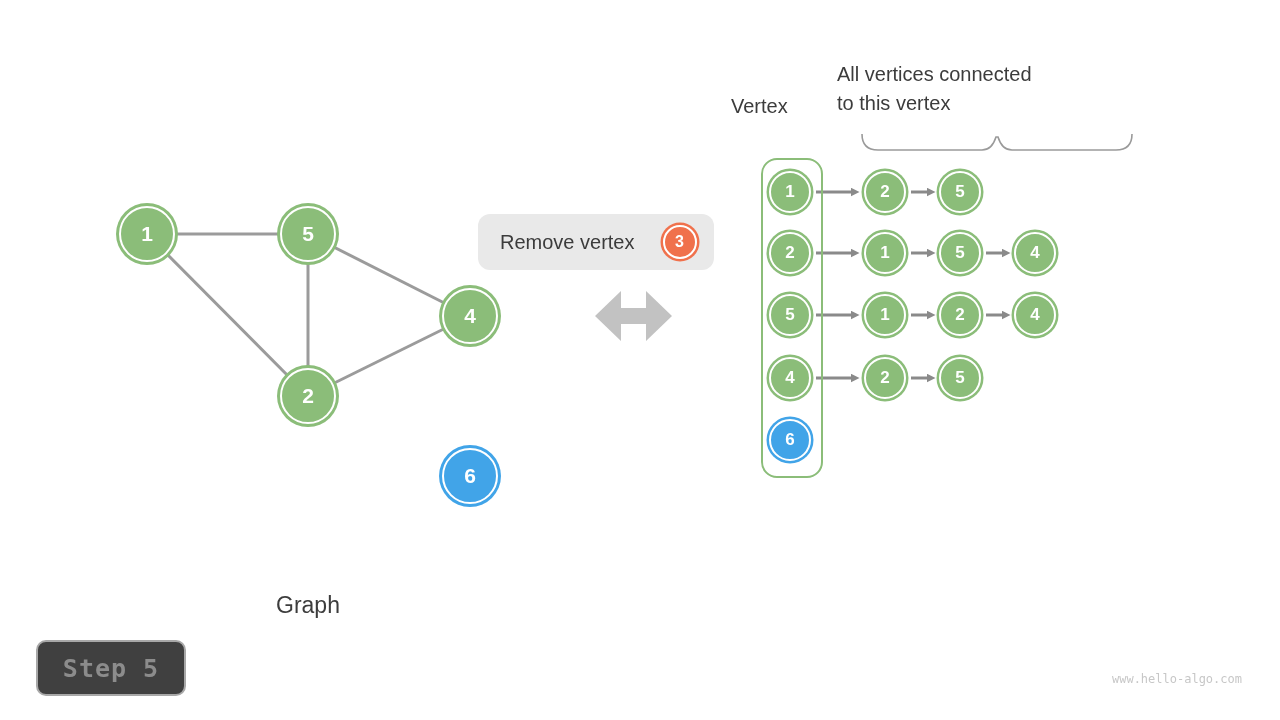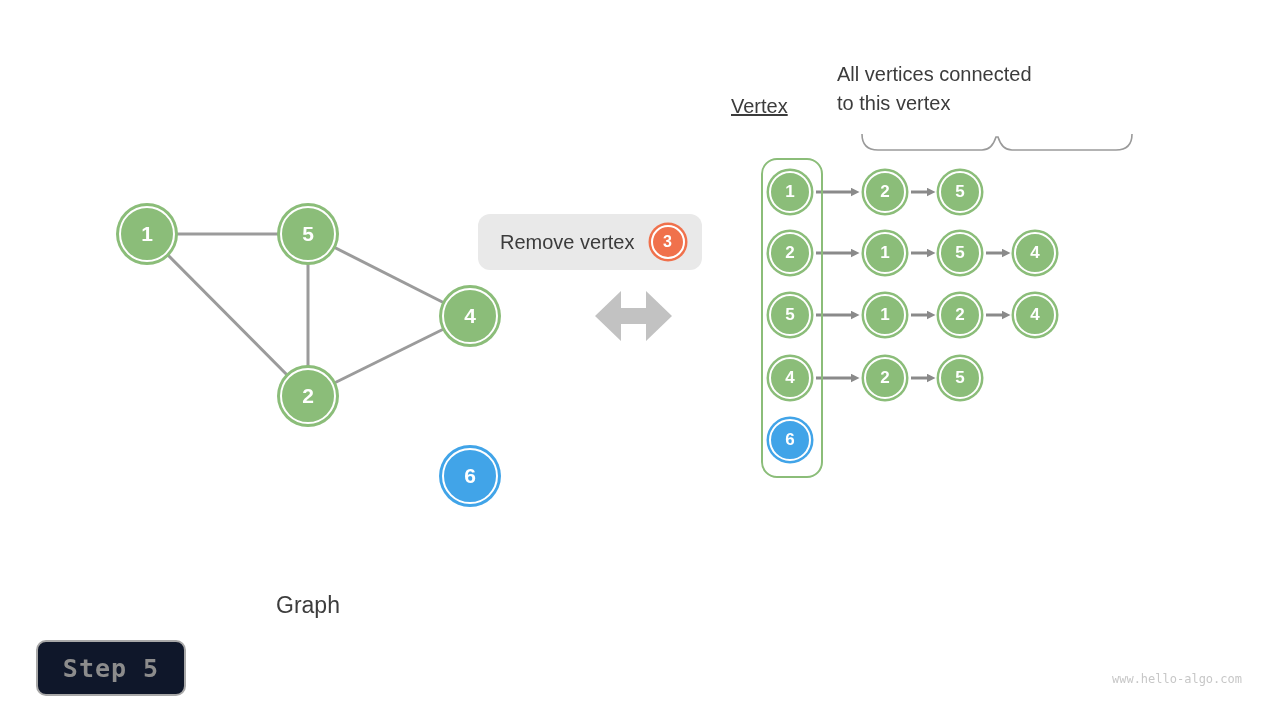--- a/index.html
+++ b/index.html
@@ -13,31 +13,31 @@
   .vnode.big{width:52px;height:52px;font-size:21px;}
   .vnode.small{width:38px;height:38px;font-size:17px;}
   .vnode.green{background:var(--green);box-shadow:0 0 0 3px var(--green);}
   .vnode.small.green{box-shadow:0 0 0 2.5px var(--green);}
   .vnode.blue{background:var(--blue);box-shadow:0 0 0 3px var(--blue);}
   .vnode.small.blue{box-shadow:0 0 0 2.5px var(--blue);}
   .vnode.badge{position:static;width:30px;height:30px;font-size:16px;background:var(--orange);
                box-shadow:0 0 0 2.5px var(--orange);flex:0 0 auto;}
 
   .op-pill{position:absolute;left:478px;top:214px;height:56px;background:var(--pill_bg);
-           border-radius:12px;display:flex;align-items:center;gap:16px;padding:0 17px 0 22px;}
+           border-radius:12px;display:flex;align-items:center;gap:28px;padding:0 17px 0 22px;}
   .op-pill .op-label{font-size:20px;color:var(--text);white-space:nowrap;}
 
   .vertex-box{position:absolute;left:761px;top:158px;width:58px;height:316px;
               border:2px solid var(--green);border-radius:16px;background:transparent;}
 
   .hdr{position:absolute;color:var(--text);font-size:20px;line-height:29px;}
   .caption{position:absolute;color:var(--text);font-size:23px;text-align:center;}
 
   .step-box{position:absolute;left:36px;top:640px;width:146px;height:52px;
-            border:2px solid #a8a8a8;border-radius:10px;background:#0f172a;
+            border:2px solid #a8a8a8;border-radius:10px;background:#404040;
             display:flex;align-items:center;justify-content:center;}
   .step-box span{font-family:"DejaVu Sans Mono", monospace;font-weight:bold;
                  font-size:25px;color:var(--step_text);letter-spacing:1px;}
 
   .watermark{position:absolute;right:38px;top:672px;font-family:"DejaVu Sans Mono", monospace;
              font-size:12px;color:var(--watermark);}
 </style>
 </head>
 <body>
 
@@ -83,21 +83,21 @@
     <span class="op-label">Remove vertex</span>
     <span class="vnode small badge">3</span>
   </div>
 
   <div class="vnode big green" style="left:119px;top:206px;">1</div>
   <div class="vnode big green" style="left:280px;top:206px;">5</div>
   <div class="vnode big green" style="left:442px;top:288px;">4</div>
   <div class="vnode big green" style="left:280px;top:368px;">2</div>
   <div class="vnode big blue" style="left:442px;top:448px;">6</div>
 
-  <div class="hdr" style="left:731px;top:92px;width:120px;text-decoration:underline;">Vertex</div>
+  <div class="hdr" style="left:731px;top:92px;width:120px;">Vertex</div>
   <div class="hdr" style="left:837px;top:60px;width:320px;">
     <span style="display:block;">All vertices connected</span>
     <span style="display:block;">to this vertex</span>
   </div>
 
   <div class="vertex-box"></div>
 
   <div class="vnode small green" style="left:769px;top:171px;">1</div>
   <div class="vnode small green" style="left:769px;top:232px;">2</div>
   <div class="vnode small green" style="left:769px;top:294px;">5</div>

